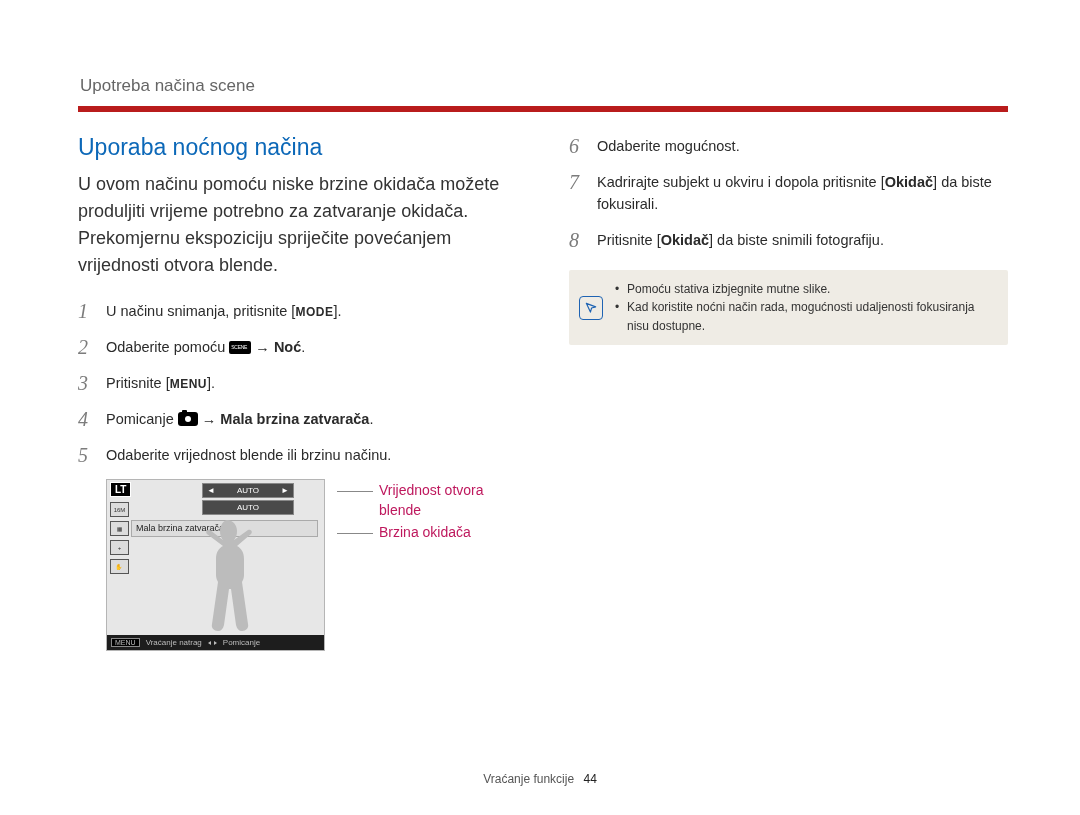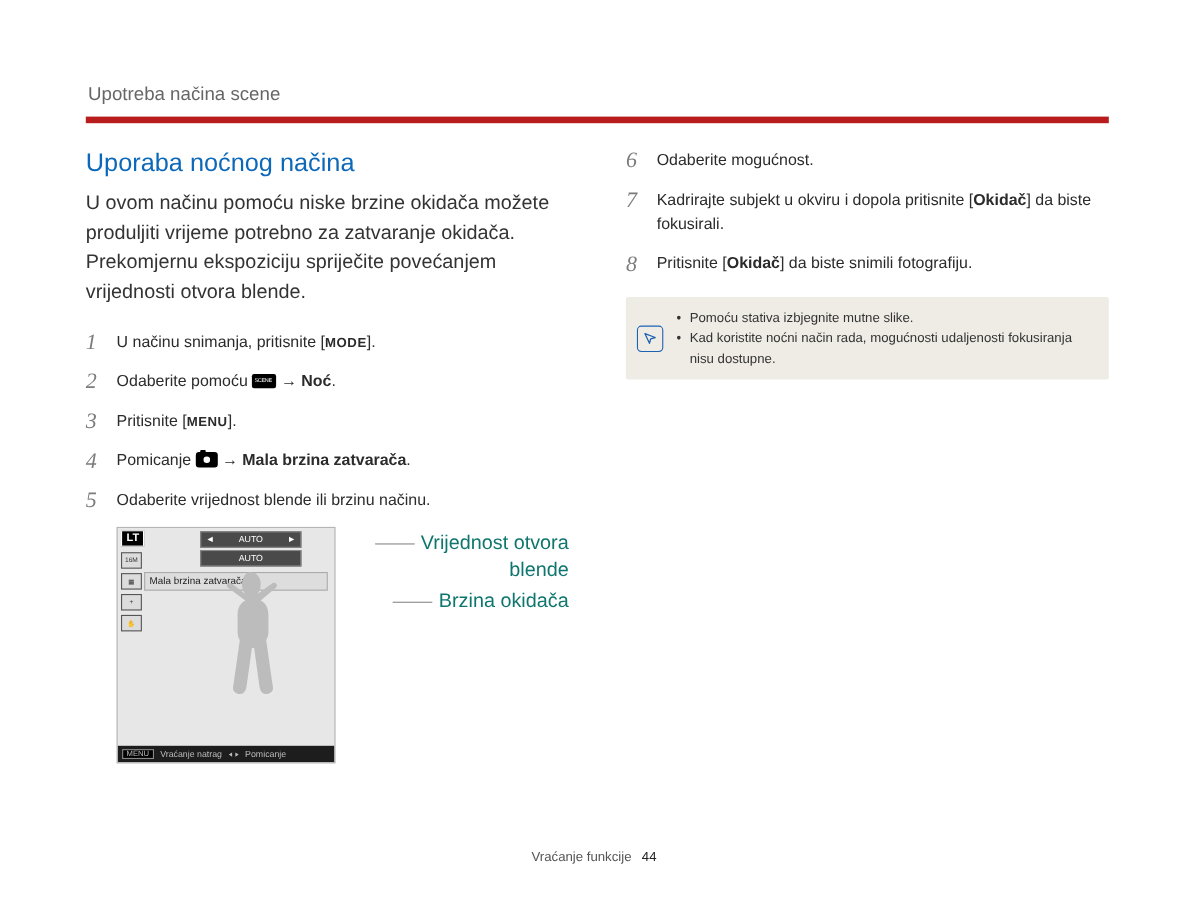--- a/index.html
+++ b/index.html
@@ -149,21 +149,21 @@
   
   .figure-row {
     display: flex;
     align-items: flex-start;
     gap: 12px;
     margin-left: 28px;
     margin-top: 6px;
   }
   .display {
     width: 234px;
-    height: 215px;
+    height: 172px;
     background: #e7e7e7;
     border: 1px solid #b5b5b5;
     position: relative;
     box-sizing: border-box;
     overflow: hidden;
   }
   .display-topbar {
     position: absolute;
     left: 3px;
     top: 2px;
@@ -276,24 +276,23 @@
   }
   .nav-diamond::after {
     right: 0; top: 3px;
     border-top: 2px solid transparent;
     border-bottom: 2px solid transparent;
     border-left: 3px solid #bcbcbc;
   }
 
   .callout-lines {
     position: relative;
-    font-size: 18px;
-    color: #0f766e;
+    font-size: 14px;
+    color: #be185d;
     line-height: 1.4;
-    text-align: right;
   }
   .callout-lines .c1 { margin-top: 2px; margin-bottom: 3px; }
   .callout-lines .c1::before,
   .callout-lines .c2::before {
     content: "";
     display: inline-block;
     width: 36px;
     border-top: 1px solid #888;
     vertical-align: middle;
     margin-right: 6px;

